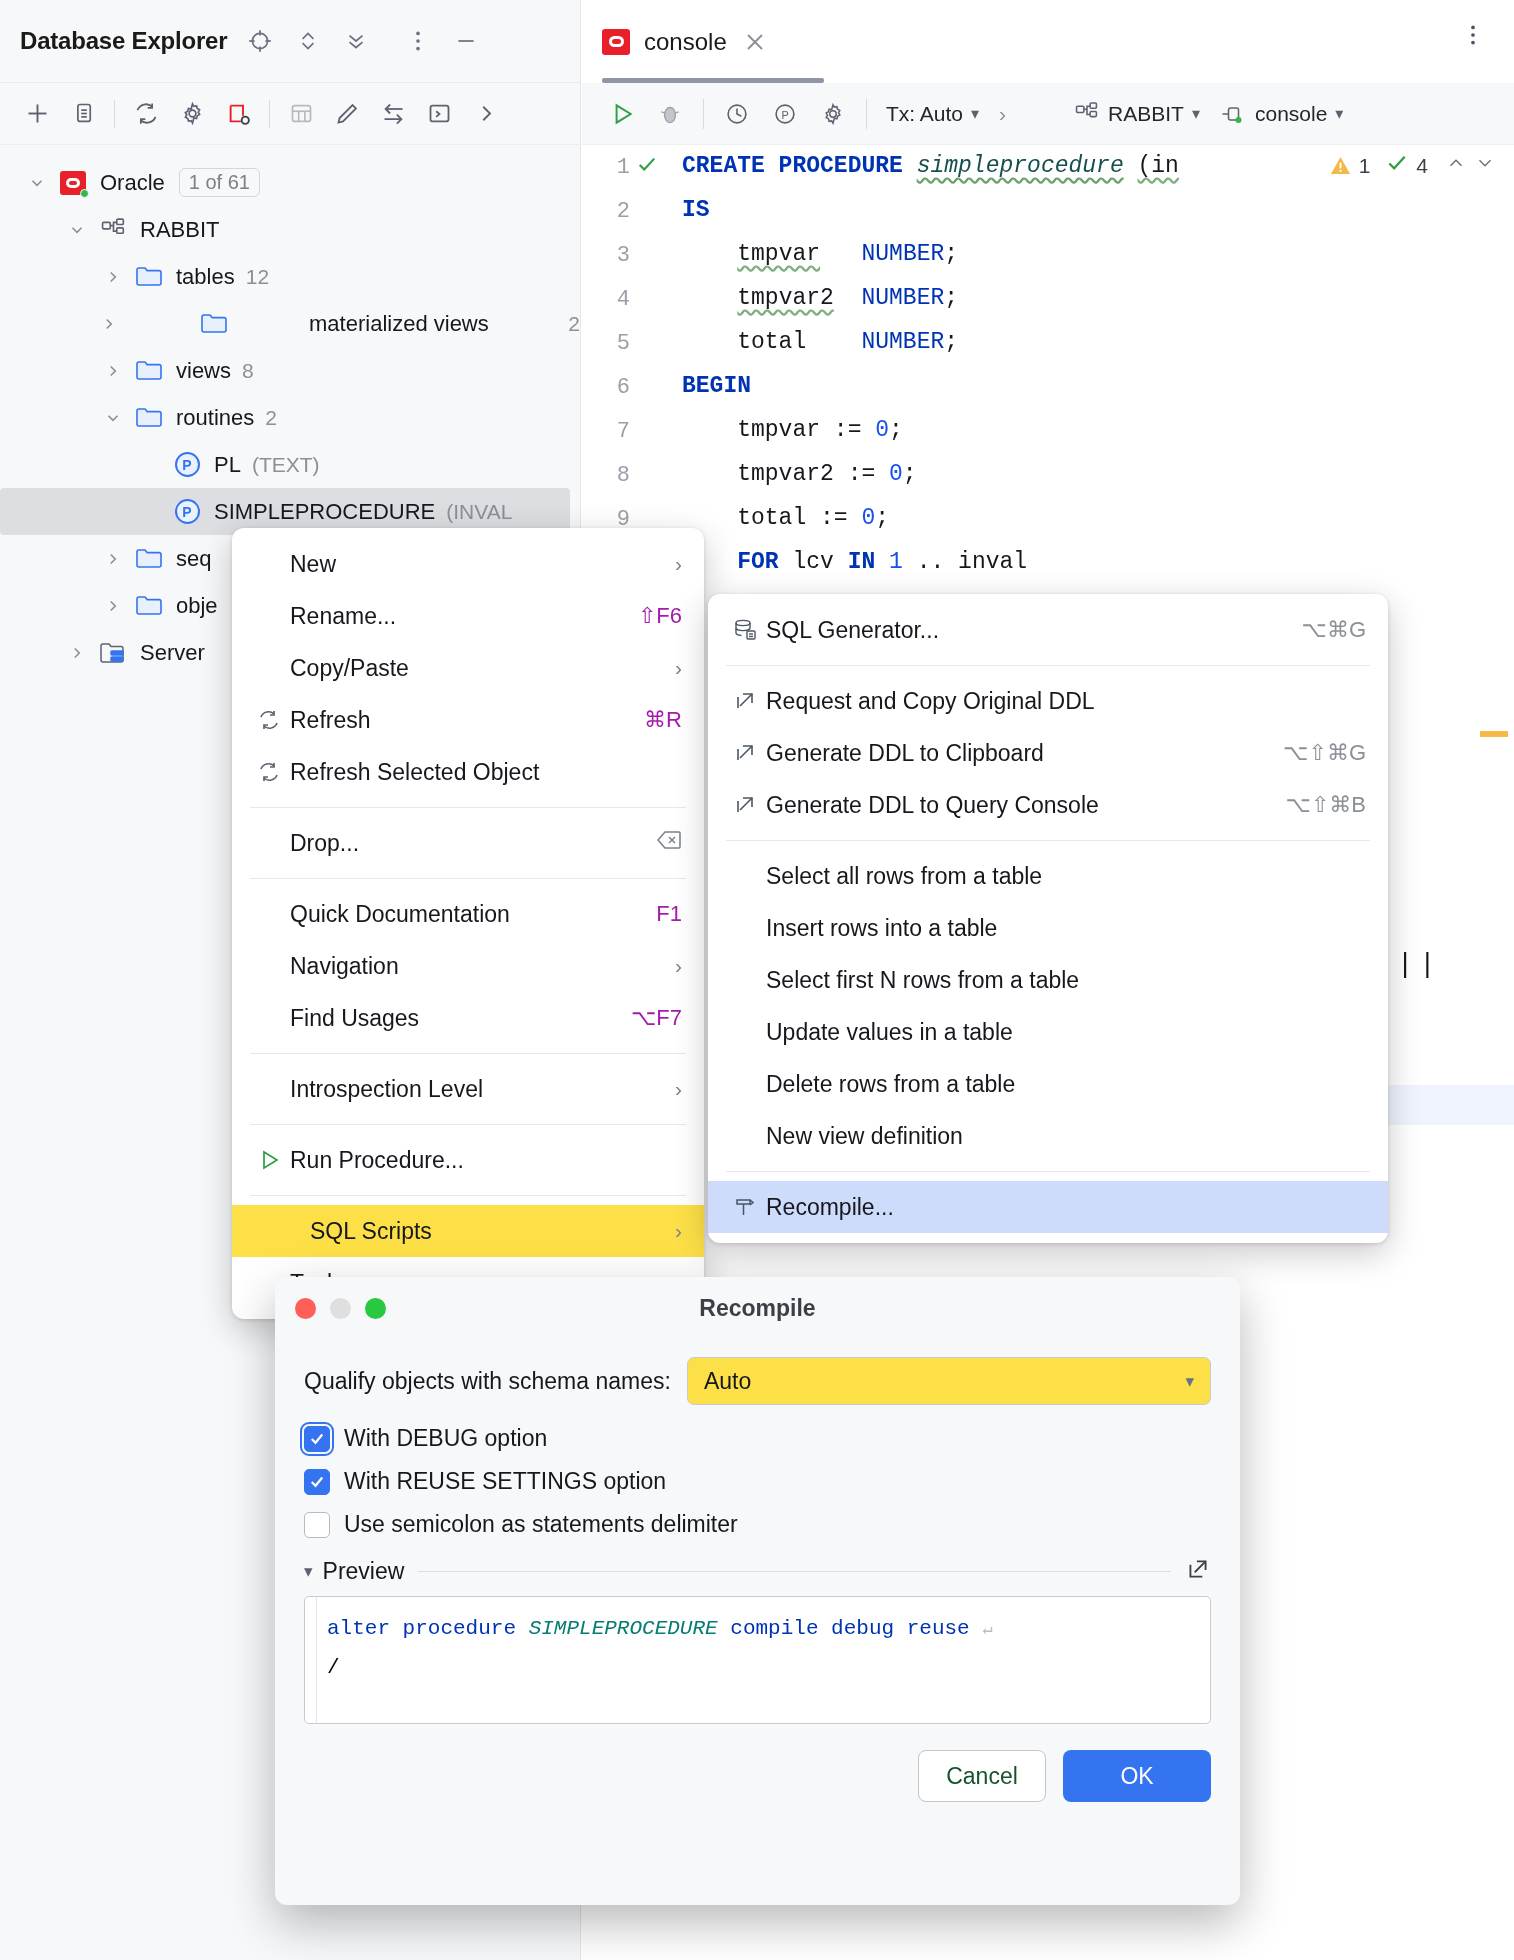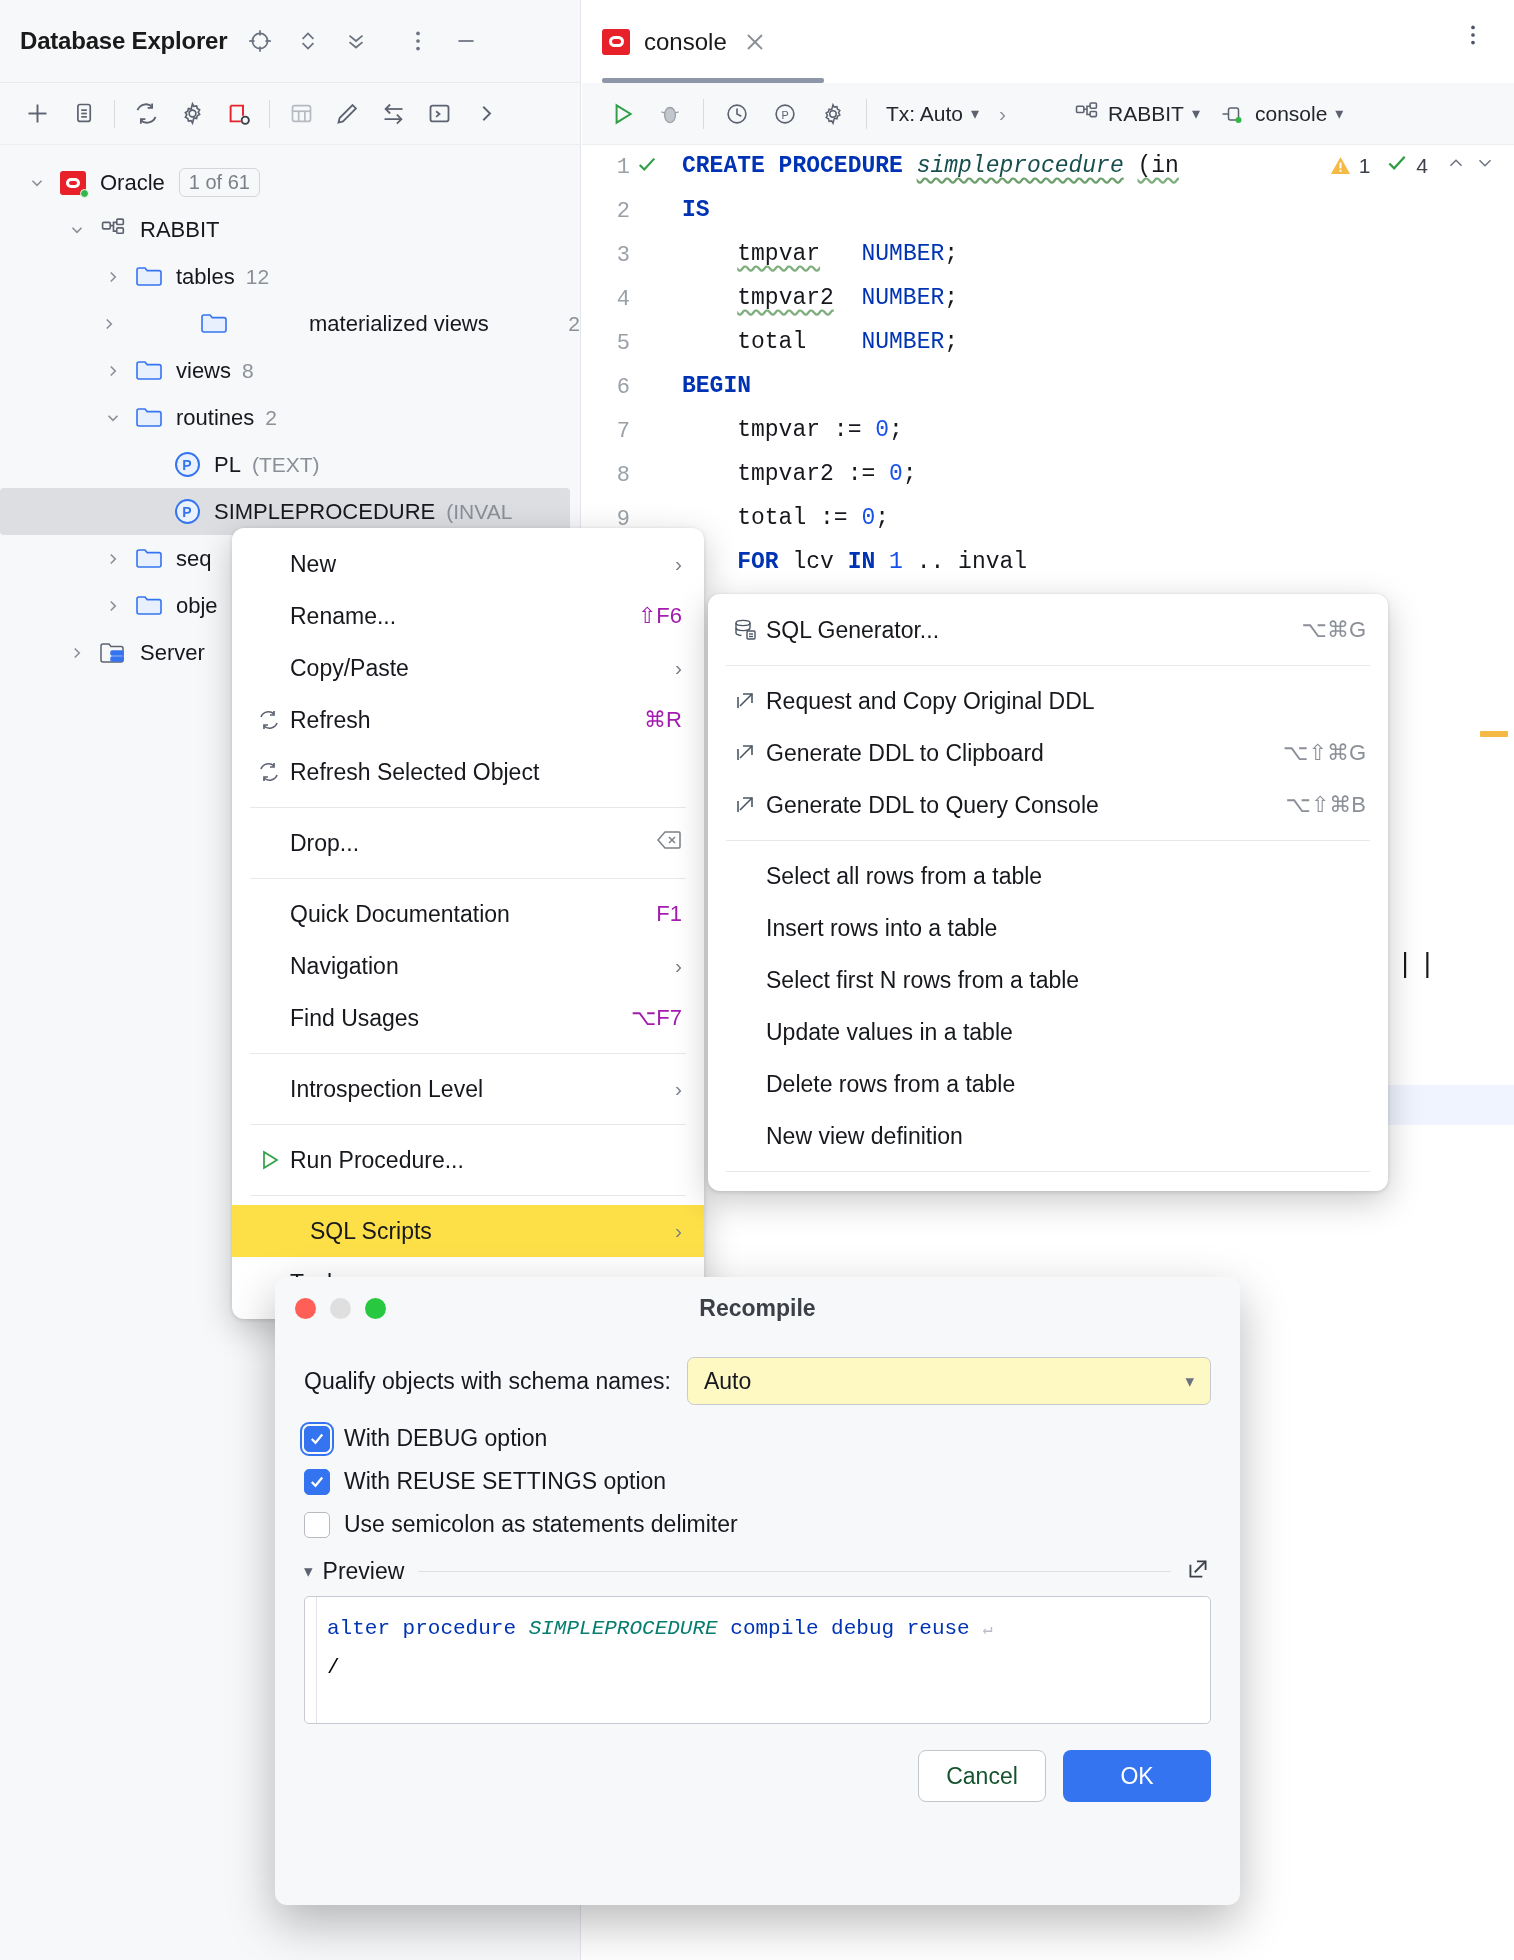--- a/index.html
+++ b/index.html
@@ -134,21 +134,21 @@
   }
   .dlg-title-bar { height:62px; display:flex; align-items:center; position:relative; padding:0 20px;}
   .traffic { display:flex; gap:14px; align-items:center;}
   .tl { width:21px; height:21px; border-radius:50%; }
   .tl.red{background:#ff5f57;} .tl.yellow{background:#dfdfdf;} .tl.green{background:#28c840;}
   .dlg-title { position:absolute; left:0; right:0; text-align:center; font-size:23px; font-weight:700; color:#3b3f46;}
   .dlg-body { padding:18px 29px 0 29px; }
   .row { display:flex; align-items:center; margin-bottom:20px; }
   .row-label { font-size:23px; color:#16181d; }
   .select {
-    margin-left:16px; flex:1; height:48px; background:#fef9c3; border:1px solid #c7cad0;
+    margin-left:16px; flex:1; height:48px; background:#fde047; border:1px solid #c7cad0;
     border-radius:7px; display:flex; align-items:center; padding:0 16px; font-size:23px; color:#16181d;
     position:relative;
   }
   .select .sc { position:absolute; right:16px; color:#6b7280; font-size:17px;}
   .cbrow { display:flex; align-items:center; margin-bottom:16px;margin-top:8px; }
   .cb { width:26px; height:26px; border-radius:5px; border:1.5px solid #b6bac1; background:#fff; display:flex; align-items:center; justify-content:center;}
   .cb.on { background:#3574f0; border-color:#3574f0; }
   .cb.on.focus { outline:2px solid #3574f0; outline-offset:2px; }
   .cb svg { width:18px; height:18px; }
   .cb-label { margin-left:14px; font-size:23px; color:#16181d;}
@@ -787,20 +787,30 @@
     </div>
     <div class="sm-item">
       <div class="sm-ic"></div>
       <div class="sm-label">Delete rows from a table</div>
     </div>
     <div class="sm-item">
       <div class="sm-ic"></div>
       <div class="sm-label">New view definition</div>
     </div>
     <div class="sm-sep"></div>
+    <div class="sm-item hl">
+      <div class="sm-ic">
+        <svg viewBox="0 0 24 24" fill="none" stroke="currentColor" stroke-width="1.5">
+            <path d="M4 5h13v4H4z"></path>
+            <path d="M10.5 9v11"></path>
+            <path d="M17 5l3 2.5-3 2.5"></path>
+          </svg>
+      </div>
+      <div class="sm-label">Recompile...</div>
+    </div>
   </div>
 
   <div class="dialog">
     <div class="dlg-title-bar">
       <div class="traffic">
         <div class="tl red"></div>
         <div class="tl yellow"></div>
         <div class="tl green"></div>
       </div>
       <div class="dlg-title">Recompile</div>

